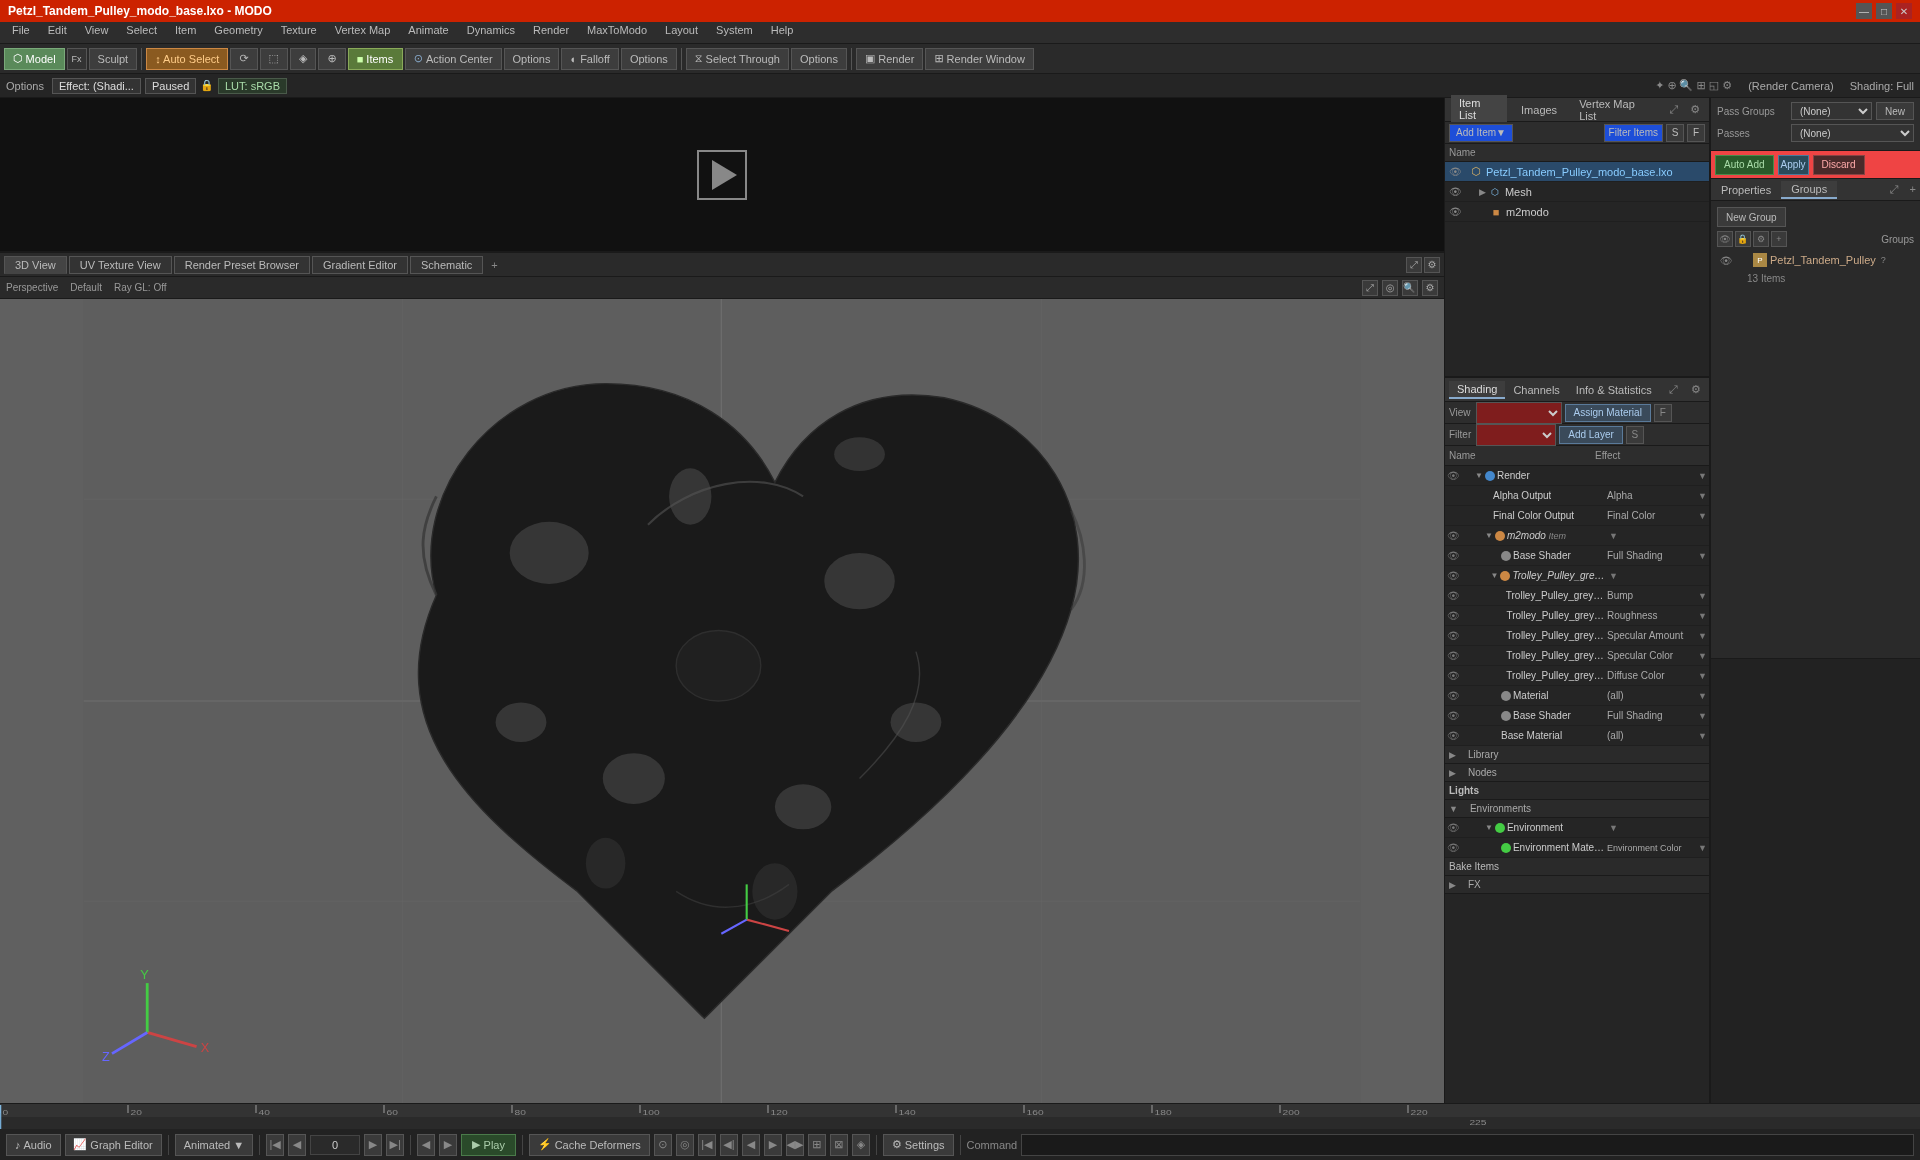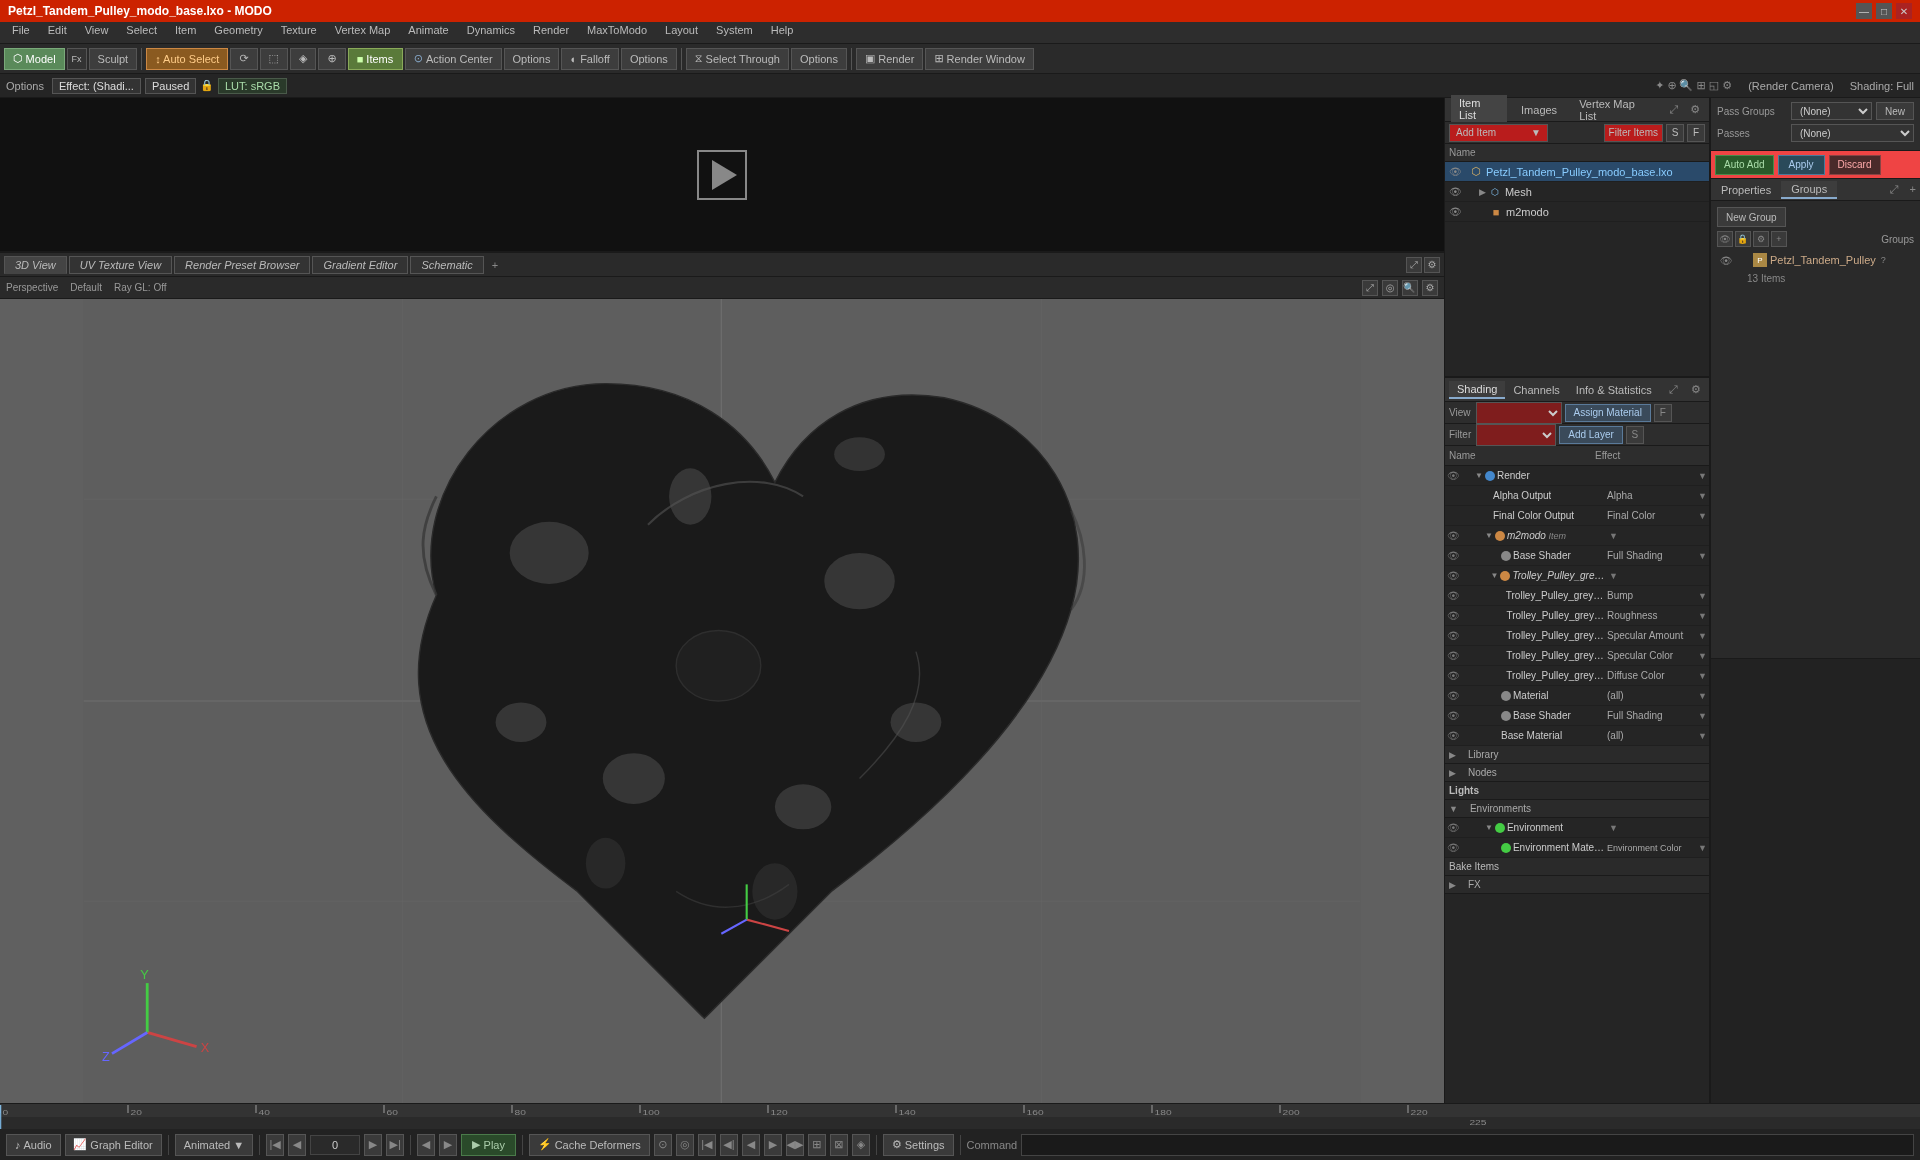--- a/index.html
+++ b/index.html
@@ -142,21 +142,20 @@
       gap: 2px;
       border-bottom: 1px solid #1a1a1a;
     }
     .vp-tab {
       padding: 2px 10px;
       background: #333;
       border: 1px solid #555;
       color: #bbb;
       font-size: 11px;
       cursor: pointer;
-      font-style: italic;
     }
     .vp-tab.active { background: #444; border-bottom: 1px solid #444; }
     .vp-tab-add { padding: 2px 6px; color: #888; cursor: pointer; }
 
     
     #viewport-3d {
       flex: 1;
       background: #5a5a5a;
       position: relative;
       overflow: hidden;
@@ -254,26 +253,26 @@
       background: #2d2d2d;
       display: flex;
       align-items: center;
       padding: 0 4px;
       gap: 3px;
       border-bottom: 1px solid #1a1a1a;
     }
     .il-btn {
       height: 18px;
       padding: 0 6px;
-      background: #b91c1c;
+      background: #1d4ed8;
       border: 1px solid #555;
       color: #bbb;
       font-size: 10px;
       cursor: pointer;
-      display: flex; align-items: center; gap: 35px;
+      display: flex; align-items: center;
     }
     .il-small-btn {
       width: 18px; height: 18px;
       background: #3a3a3a;
       border: 1px solid #555;
       color: #bbb;
       font-size: 10px;
       cursor: pointer;
       display: flex; align-items: center; justify-content: center;
     }
@@ -1150,21 +1149,21 @@
       <div class="pg-row">
         <span class="pg-label">Passes</span>
         <select class="pg-dropdown">
           <option>(None)</option>
         </select>
       </div>
     </div>
 
     <div style="height:28px; background:#ef4444; display:flex; align-items:center; padding:0 4px; gap:4px; border-bottom:1px solid #1a1a1a;">
       <button class="pg-btn" style="height:20px; background:#2a5a2a; border-color:#4a8a4a; color:#aaddaa; padding:0 8px;">Auto Add</button>
-      <button class="pg-btn" style="height:20px; background:#2a4a5a; border-color:#4a7a9a; color:#aaccee; padding:0 10px;">Apply</button>
+      <button class="pg-btn" style="height:20px; background:#2a4a5a; border-color:#4a7a9a; color:#aaccee; padding:0 2px;">Apply</button>
       <button class="pg-btn" style="height:20px; background:#4a2a2a; border-color:#884444; color:#ffaaaa; padding:0 8px;">Discard</button>
     </div>
 
     <div class="props-tabs">
       <div class="props-tab">Properties</div>
       <div class="props-tab active">Groups</div>
       <div style="margin-left:auto;">
         <span style="color:#888; cursor:pointer; padding:0 4px;">⤢</span>
         <span style="color:#888; cursor:pointer; padding:0 4px;">+</span>
       </div>

